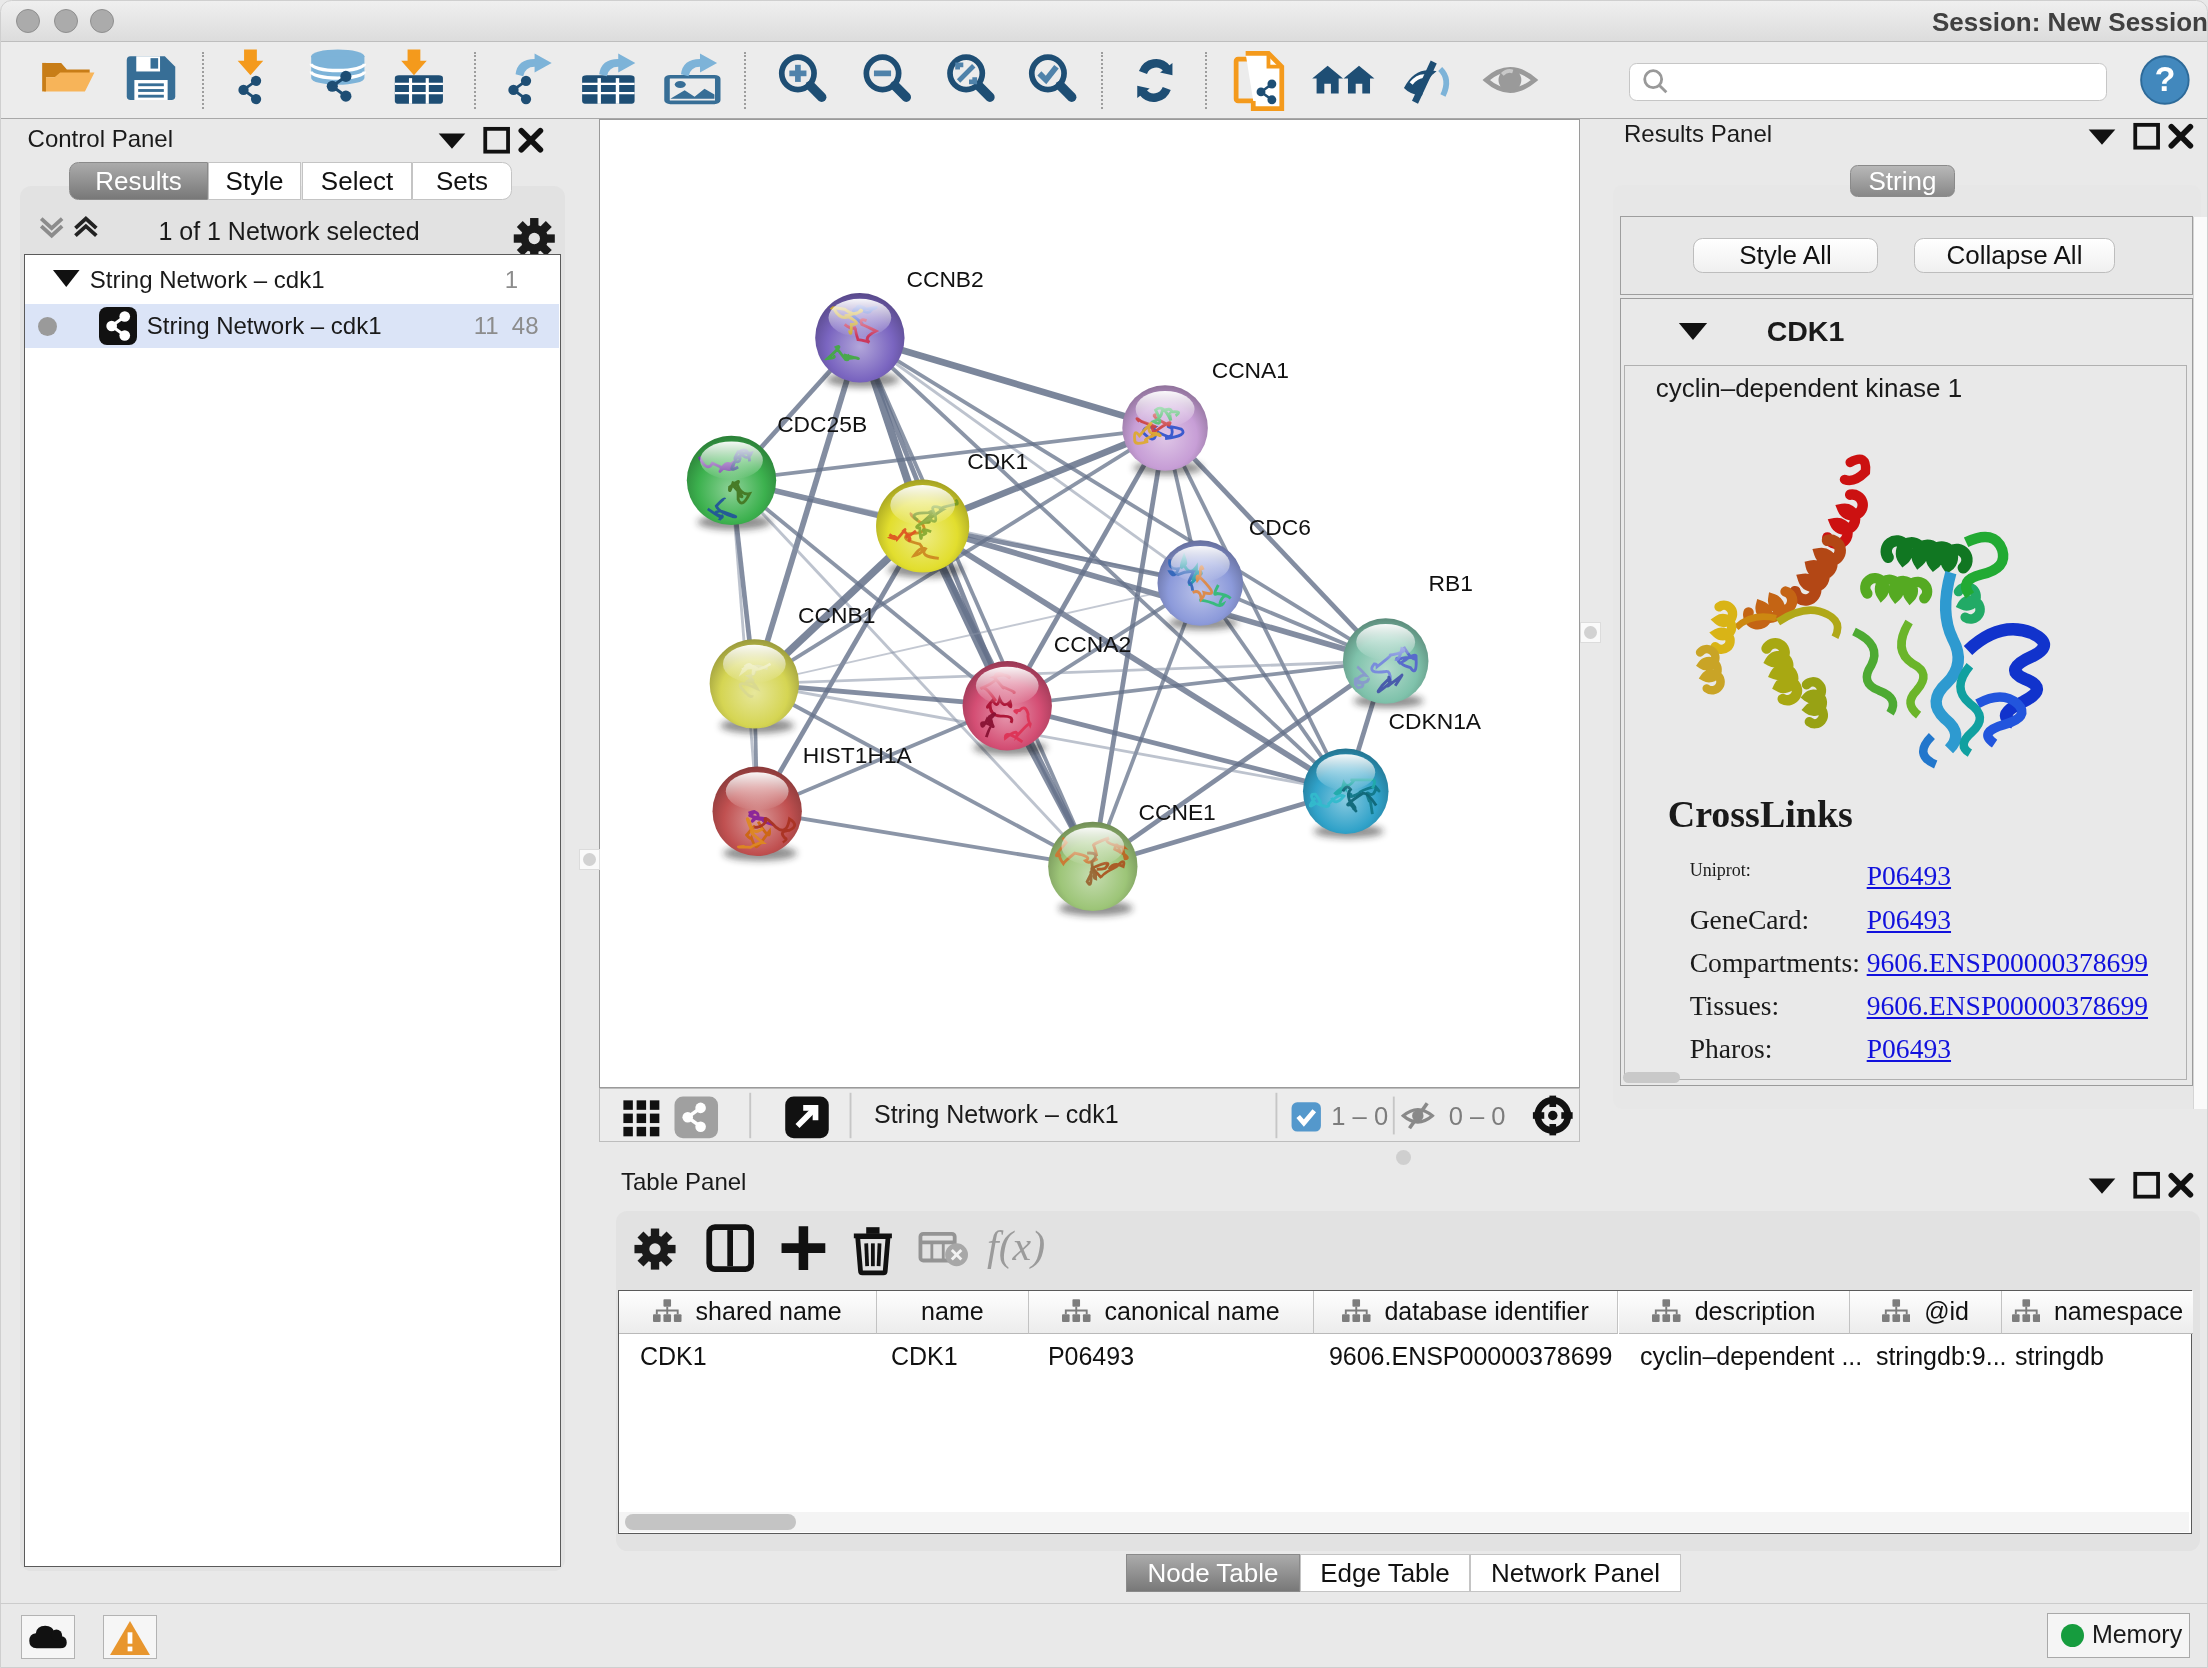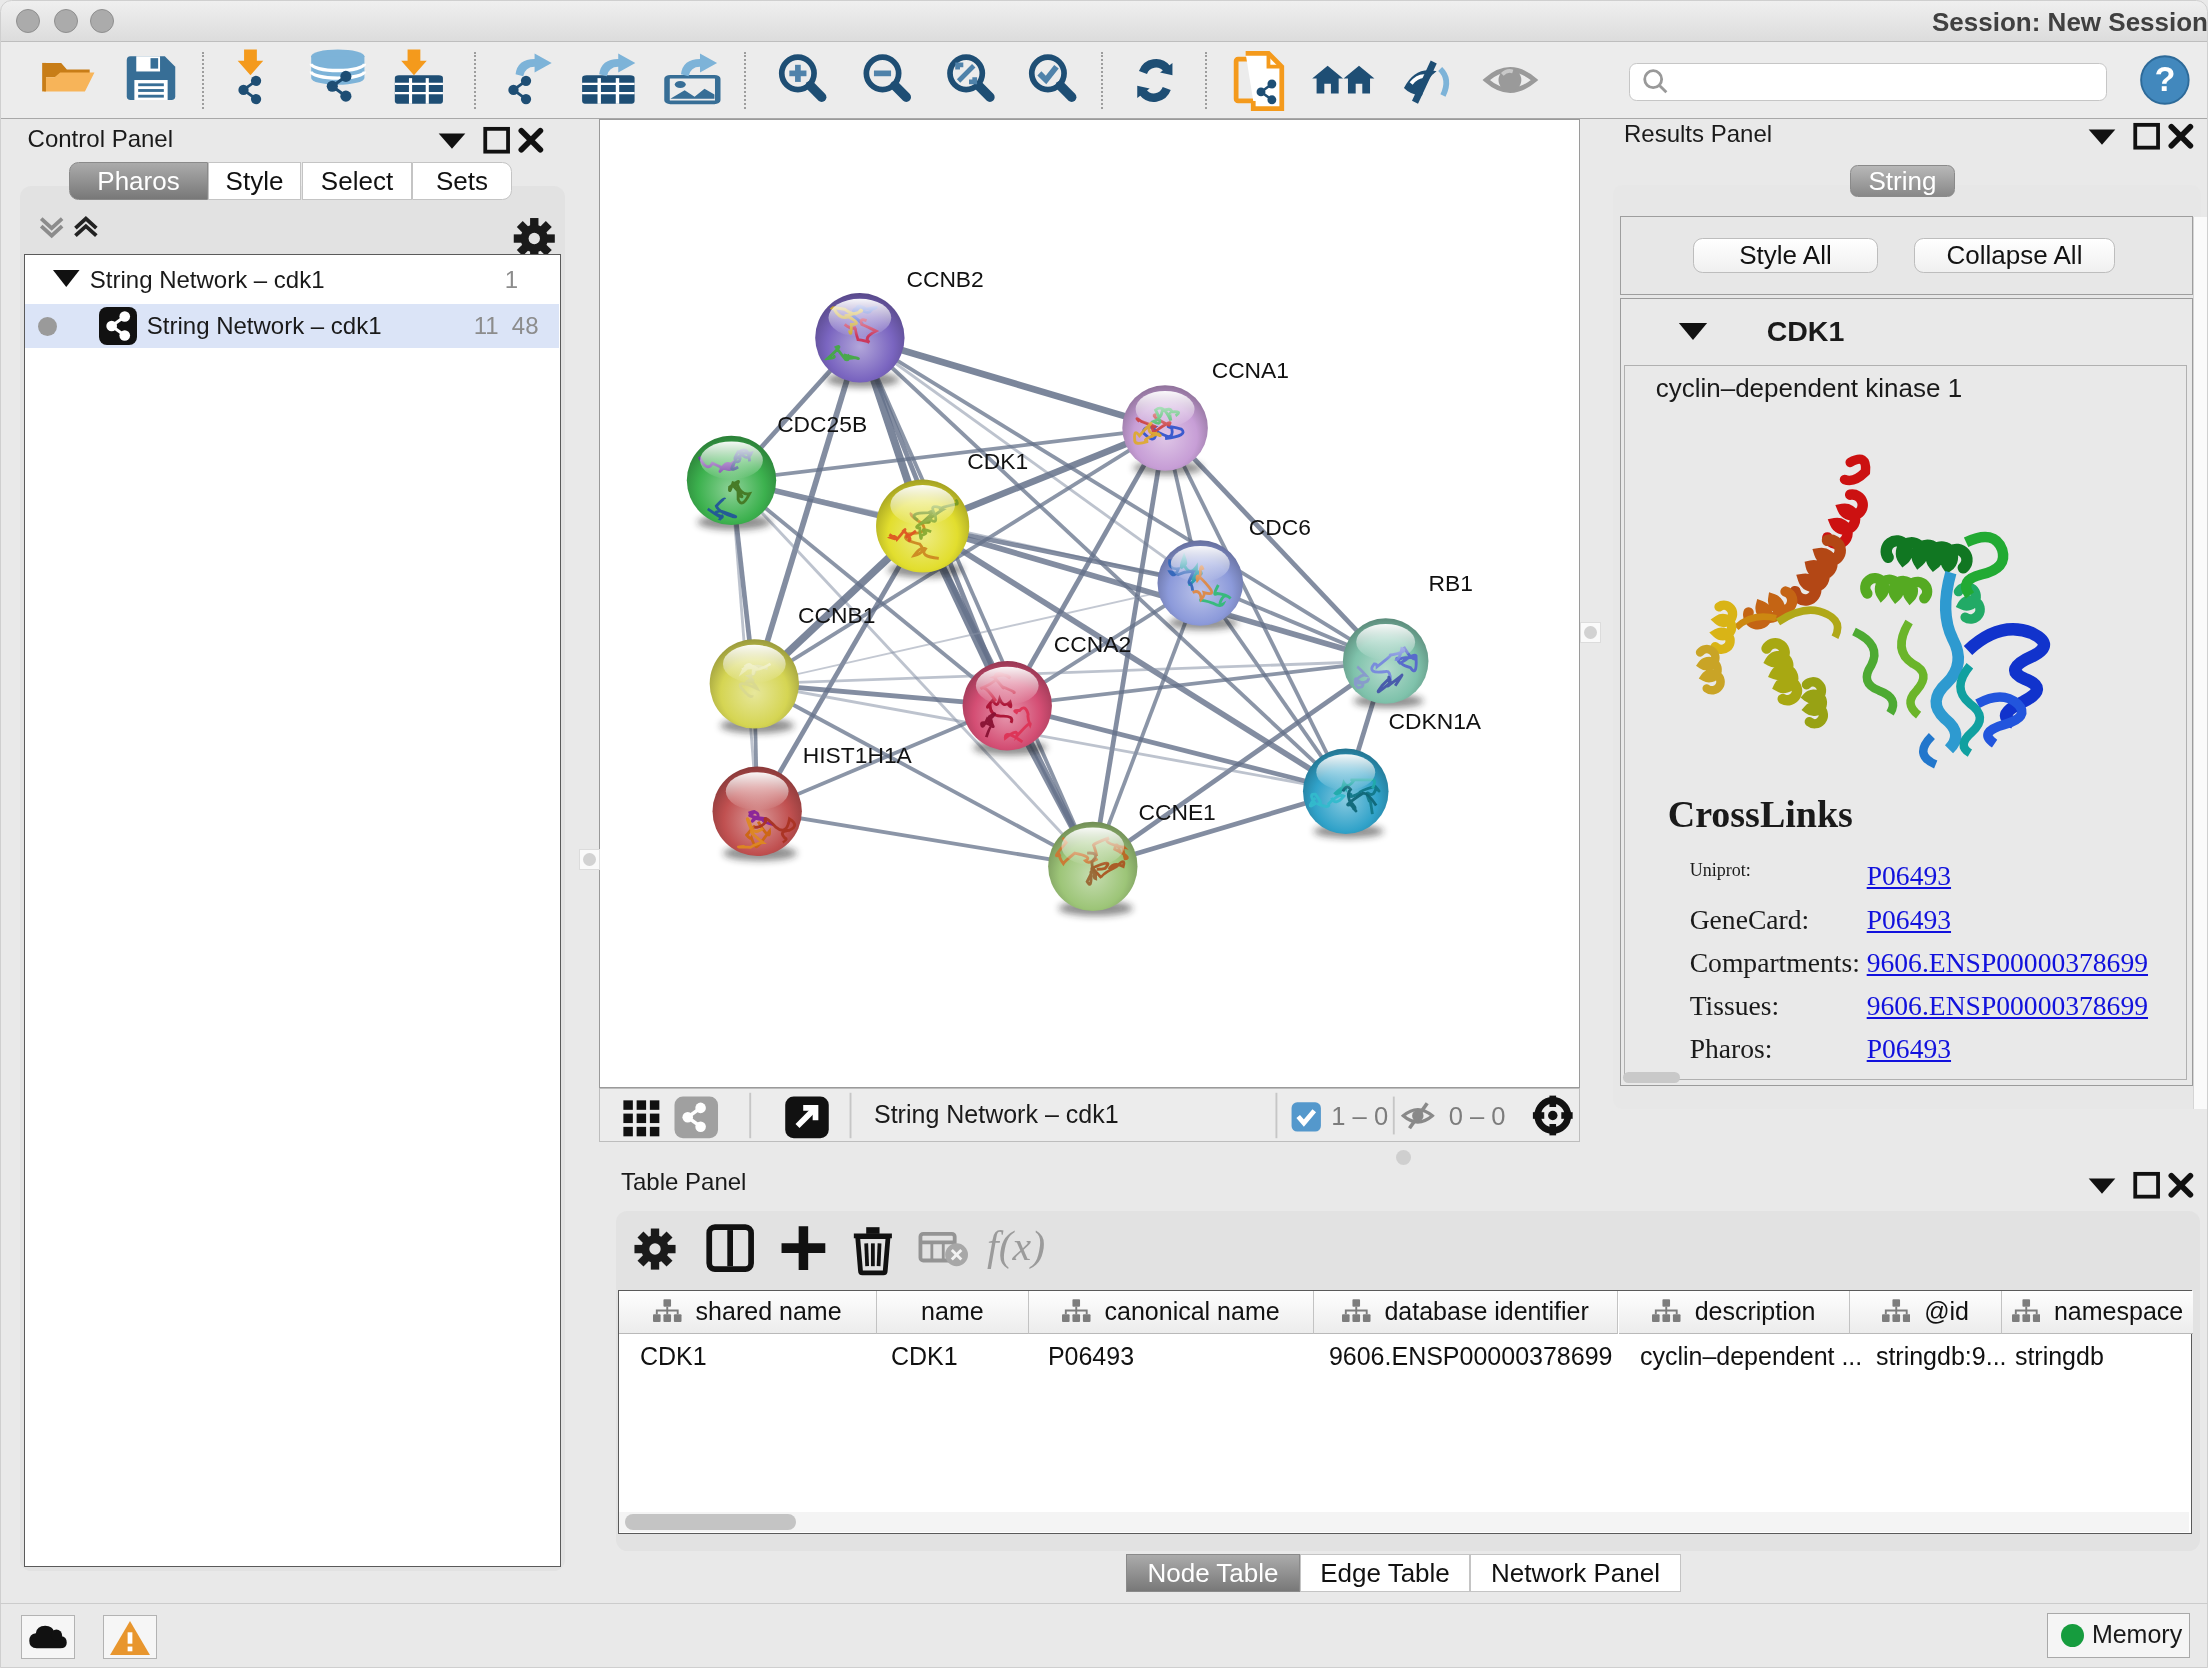--- a/index.html
+++ b/index.html
@@ -240,20 +240,21 @@
         <rect x="-4.4" y="-21.6" width="8.8" height="10.0" transform="rotate(90)" fill="#1a1a1a"></rect>
         <rect x="-4.4" y="-21.6" width="8.8" height="10.0" transform="rotate(135)" fill="#1a1a1a"></rect>
         <rect x="-4.4" y="-21.6" width="8.8" height="10.0" transform="rotate(180)" fill="#1a1a1a"></rect>
         <rect x="-4.4" y="-21.6" width="8.8" height="10.0" transform="rotate(225)" fill="#1a1a1a"></rect>
         <rect x="-4.4" y="-21.6" width="8.8" height="10.0" transform="rotate(270)" fill="#1a1a1a"></rect>
         <rect x="-4.4" y="-21.6" width="8.8" height="10.0" transform="rotate(315)" fill="#1a1a1a"></rect>
         <circle r="14.4" fill="#1a1a1a"></circle>
         <circle r="6.0" fill="#e2e2e2"></circle>
       </g>
 </svg>
+  <div style="position:absolute; left:17px; top:31px; width:504px; height:34px; text-align:center; font-size:25px;">1 of 1 Network selected</div>
   <div id="cp-list">
     <div style="position:absolute; left:0; top:0; width:534px; height:49px; background:#fff;">
       <svg width="28.5" height="21" viewBox="0 0 30 22" style="position:absolute;left:27px;top:13.3px;">
           <path d="M1 2 L29 2 L15 20 Z" fill="#111"></path>
         </svg>
       <div style="position:absolute; left:65px; top:10.5px; font-size:24px;">String Network – cdk1</div>
       <div style="position:absolute; left:480px; top:10.5px; font-size:24px; color:#8c8c8c;">1</div>
     </div>
     <div style="position:absolute; left:0; top:49px; width:534px; height:44px; background:#dbe4f7;">
       <div style="position:absolute;left:13.3px;top:13.3px;width:19px;height:19px;border-radius:50%;background:#9a9a9a;"></div>
@@ -267,21 +268,21 @@
             <line x1="8" y1="24" x2="30" y2="40" stroke="#fff" stroke-width="5"></line>
           </g>
         </svg>
       <div style="position:absolute; left:122px; top:7.6px; font-size:24px;">String Network – cdk1</div>
       <div style="position:absolute; left:449px; top:7.6px; font-size:24px; color:#8c8c8c;">11</div>
       <div style="position:absolute; left:487px; top:7.6px; font-size:24px; color:#8c8c8c;">48</div>
     </div>
   </div>
 </div>
 
-<div class="tab sel" style="left:69px; width:139px; border-radius:9.5px 0 0 9.5px; line-height:36px;">Pharos</div>
+<div class="tab sel" style="left:69px; width:139px; border-radius:9.5px 0 0 9.5px; line-height:36px;">Results</div>
 <div class="tab" style="left:208px; width:93px; line-height:36px;">Style</div>
 <div class="tab" style="left:302px; width:110px; line-height:36px;">Select</div>
 <div class="tab" style="left:412px; width:100px; border-radius:0 9.5px 9.5px 0; line-height:36px;">Sets</div>
 
 <div id="canvas"><svg id="netsvg" width="979" height="967" viewBox="0 0 1029 1017" font-family="Liberation Sans, sans-serif">
 <line x1="273" y1="229" x2="594" y2="324" stroke="#64718a" stroke-width="7" stroke-opacity="0.85"></line>
 <line x1="273" y1="229" x2="138" y2="379" stroke="#64718a" stroke-width="5" stroke-opacity="0.8"></line>
 <line x1="273" y1="229" x2="339" y2="427" stroke="#64718a" stroke-width="8" stroke-opacity="0.85"></line>
 <line x1="273" y1="229" x2="631" y2="487" stroke="#8792a6" stroke-width="3" stroke-opacity="0.55"></line>
 <line x1="273" y1="229" x2="826" y2="569" stroke="#64718a" stroke-width="4" stroke-opacity="0.75"></line>

